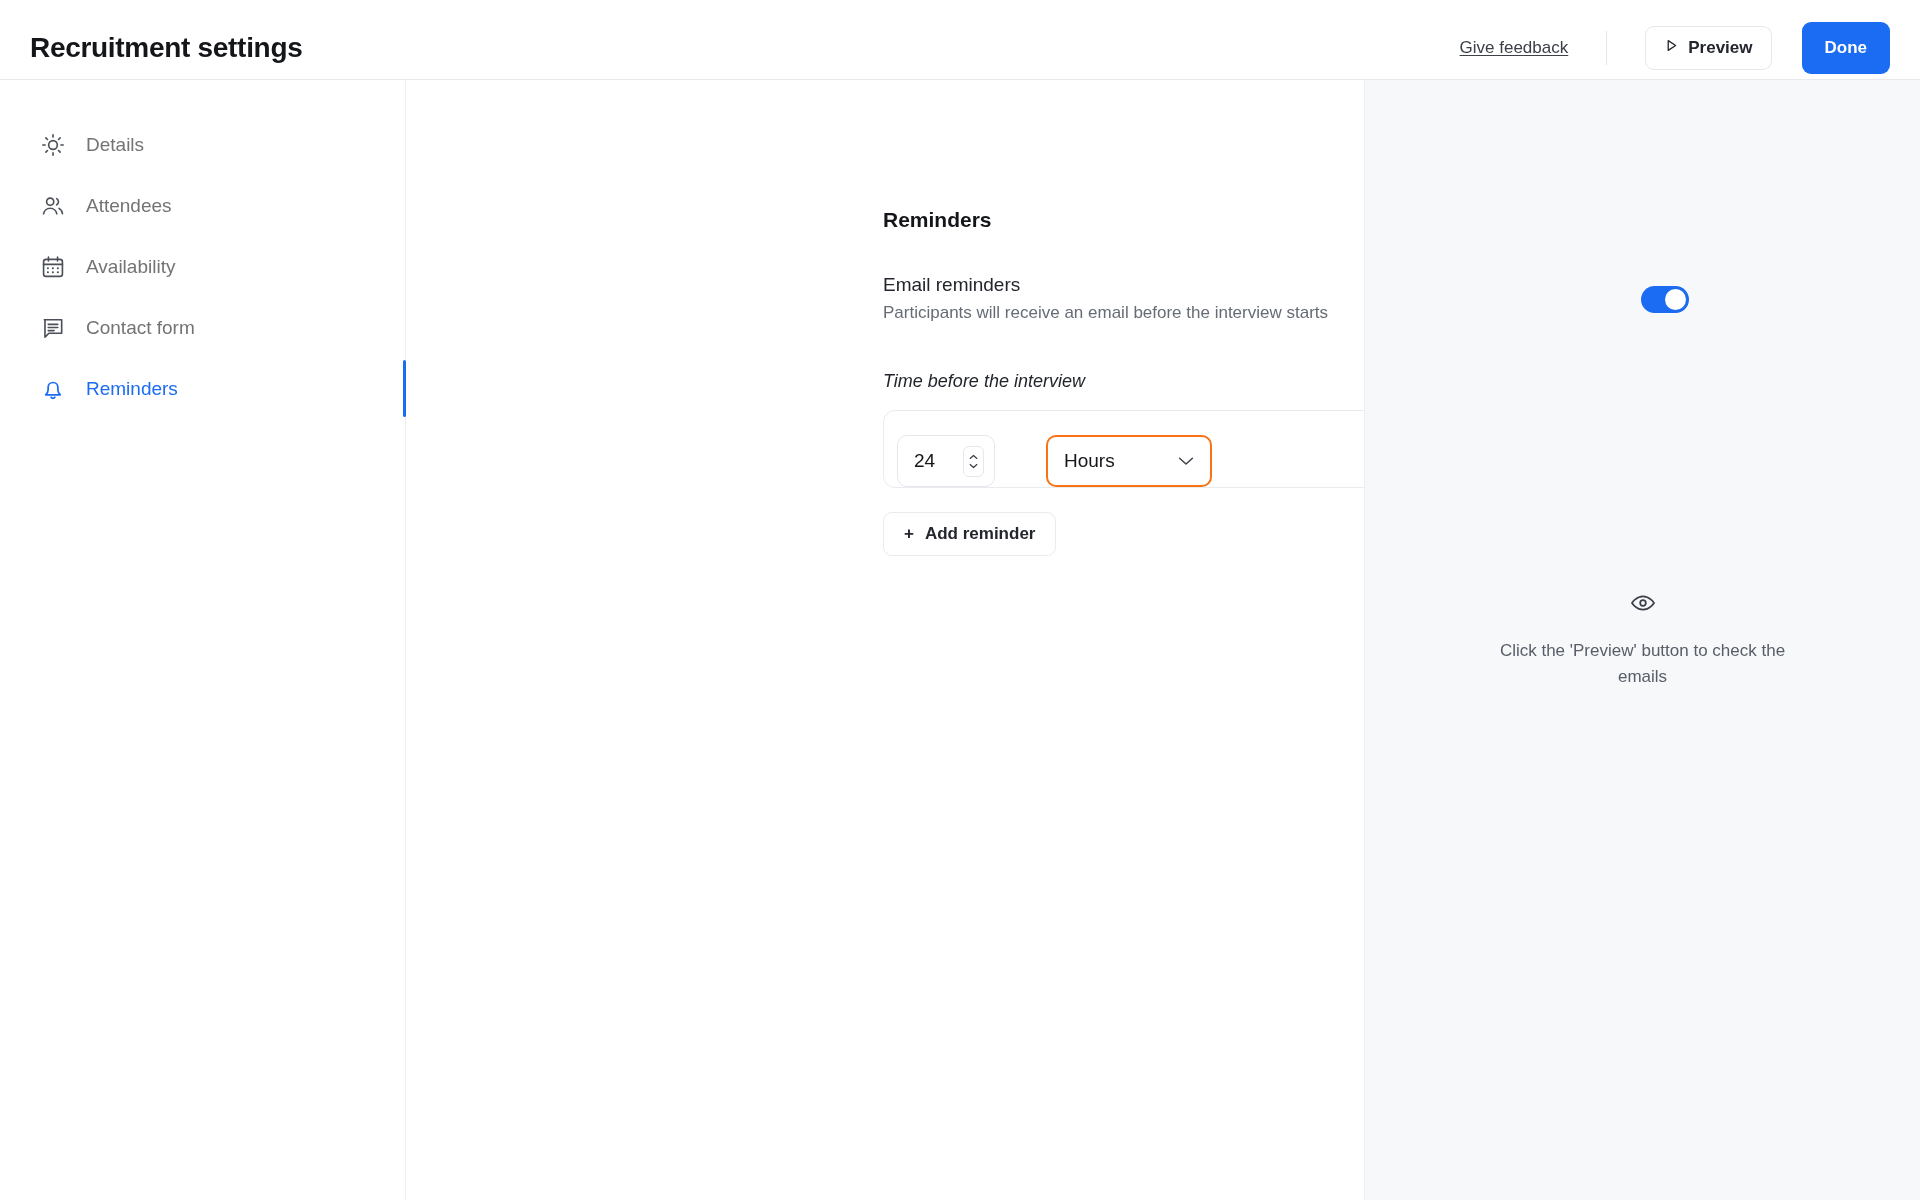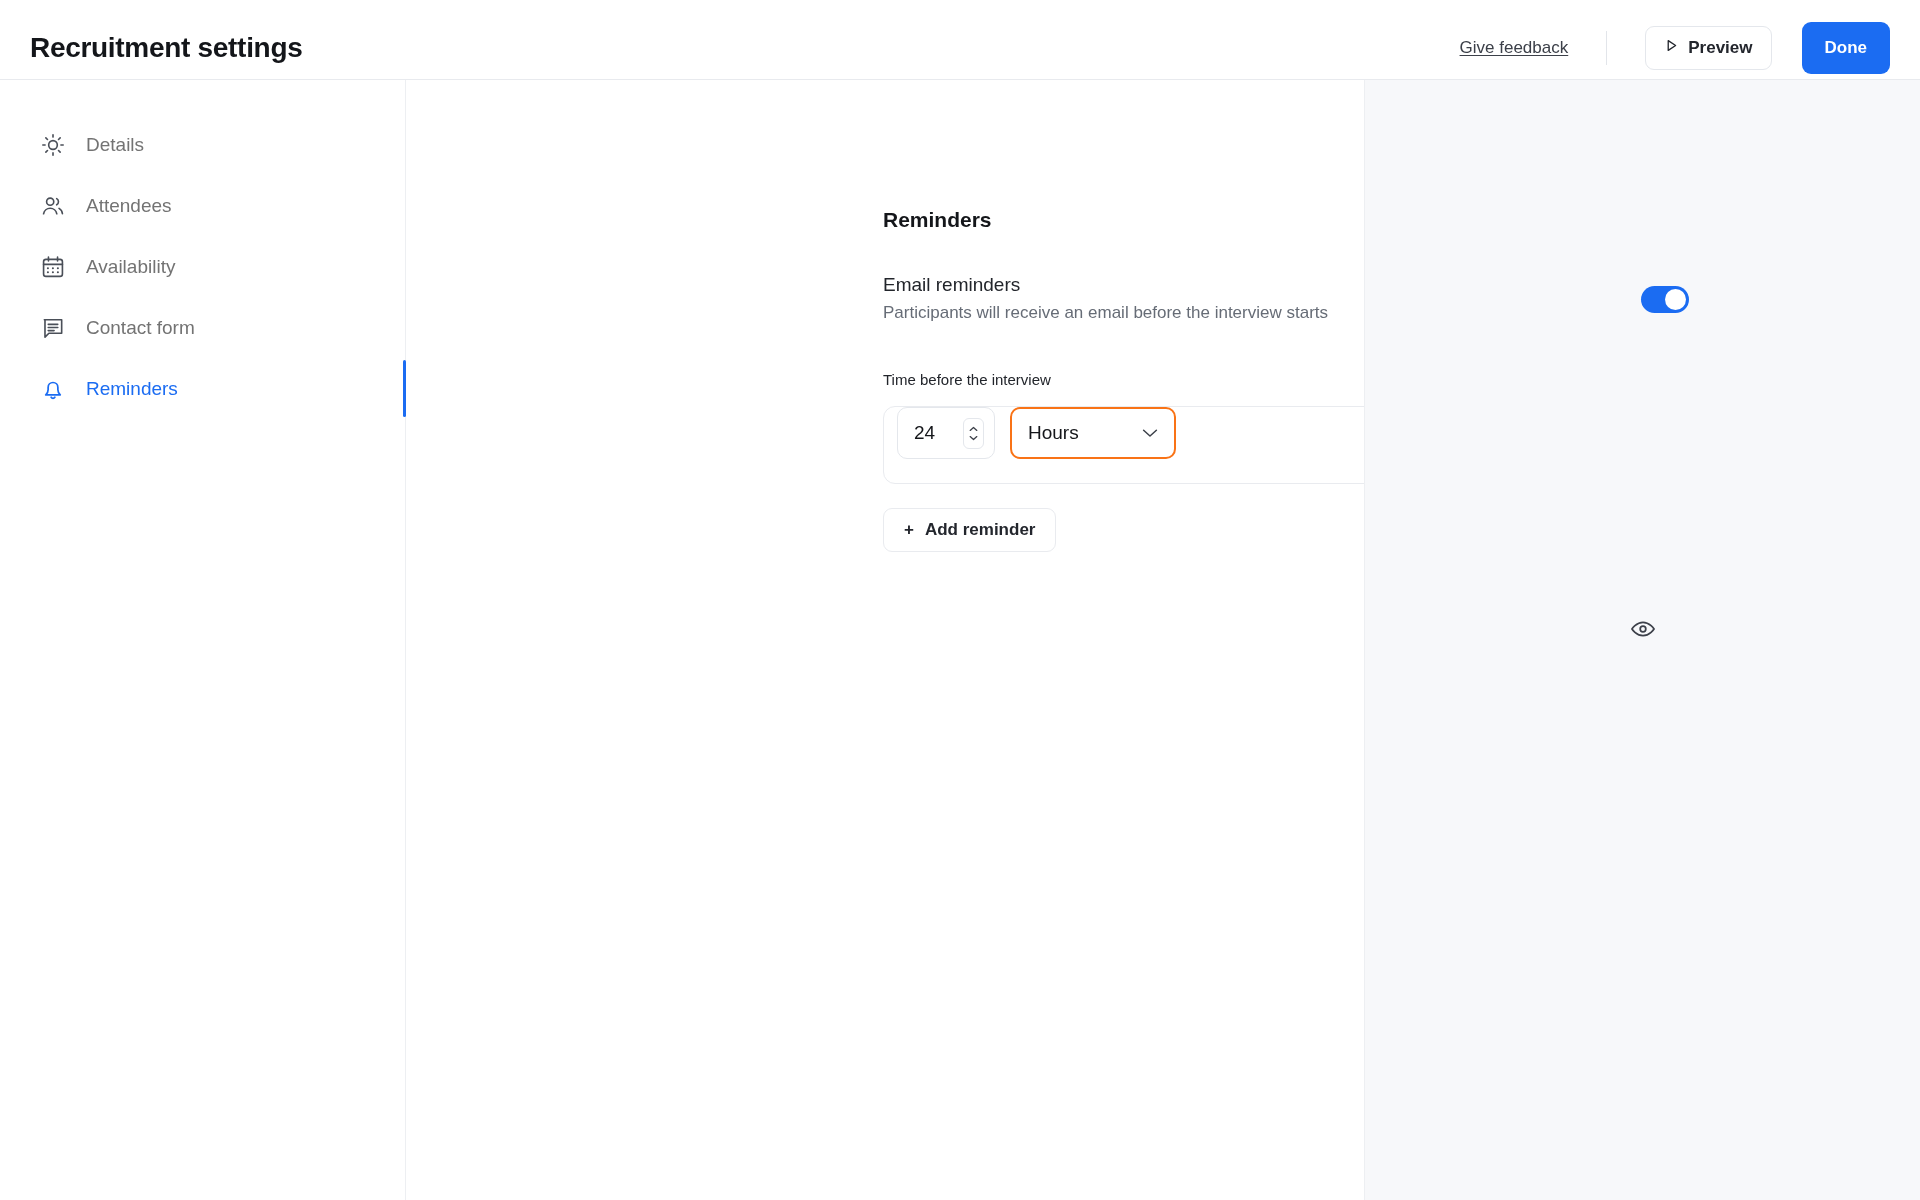--- a/index.html
+++ b/index.html
@@ -71,25 +71,25 @@
   .toggle-desc { font-size: 17px; color: #666c76; }
   .switch {
     width: 48px; height: 27px; border-radius: 14px; background: #1b6cf2;
     position: relative; cursor: pointer; flex: 0 0 48px; margin-top: 12px;
   }
   .switch .knob {
     position: absolute; top: 3px; left: 24px; width: 21px; height: 21px;
     border-radius: 50%; background: #fff;
   }
 
-  .field-label { font-size: 15px; color: #22252b; margin: 48px 0 18px 0; }
+  .field-label { font-size: 18px; color: #22252b; margin: 48px 0 18px 0; font-style: italic; }
 
   .reminder-row {
     width: 806px; height: 78px; border: 1px solid #e9ebef; border-radius: 12px;
-    display: flex; align-items: flex-start; padding: 0 16px 0 13px; background: #fff;
+    display: flex; align-items: flex-end; padding: 0 16px 0 13px; background: #fff; gap: 36px;
   }
   .num-input {
     width: 98px; height: 52px; border: 1px solid #e4e7ec; border-radius: 10px;
     display: flex; align-items: center; padding: 0 10px 0 16px; background: #fff; cursor: text;
   }
   .num-value { font-size: 19px; color: #14161a; }
   .stepper {
     margin-left: auto; width: 21px; height: 31px; border: 1px solid #e4e7ec;
     border-radius: 6px; display: flex; flex-direction: column;
     align-items: center; justify-content: center; gap: 3px; cursor: pointer; color: #3c4049;
@@ -277,17 +277,18 @@
     </div>
 
     <div class="preview-panel">
       <div class="preview-inner">
         <span class="eye-icon">
           <svg width="26" height="26" viewBox="0 0 24 24" fill="none" stroke="currentColor" stroke-width="1.6" stroke-linecap="round" stroke-linejoin="round">
             <path d="M1.8 12S5.7 5.9 12 5.9 22.2 12 22.2 12 18.3 18.1 12 18.1 1.8 12 1.8 12Z"></path>
             <circle cx="12" cy="12" r="2.6"></circle>
           </svg>
         </span>
+        <div class="preview-text">Click the 'Preview' button to check the emails</div>
       </div>
     </div>
 
   </div>
 </div>
 
 </body></html>

